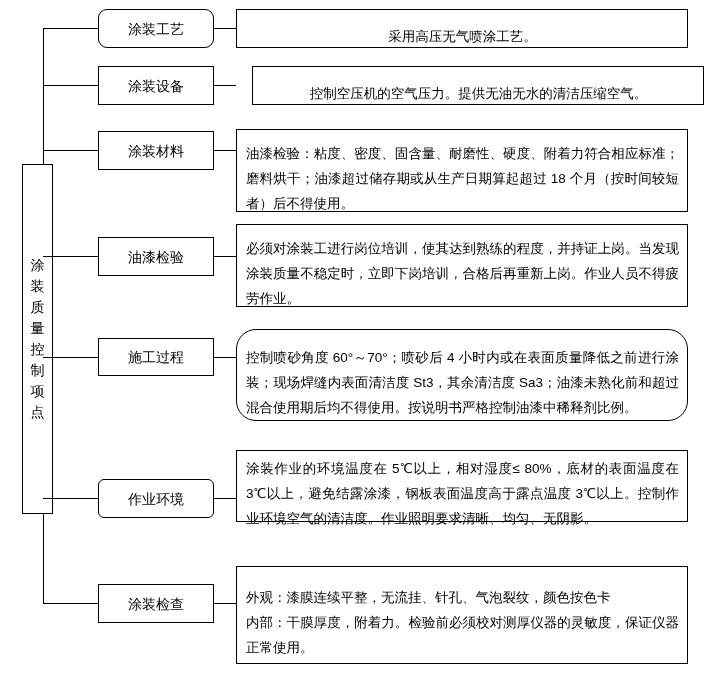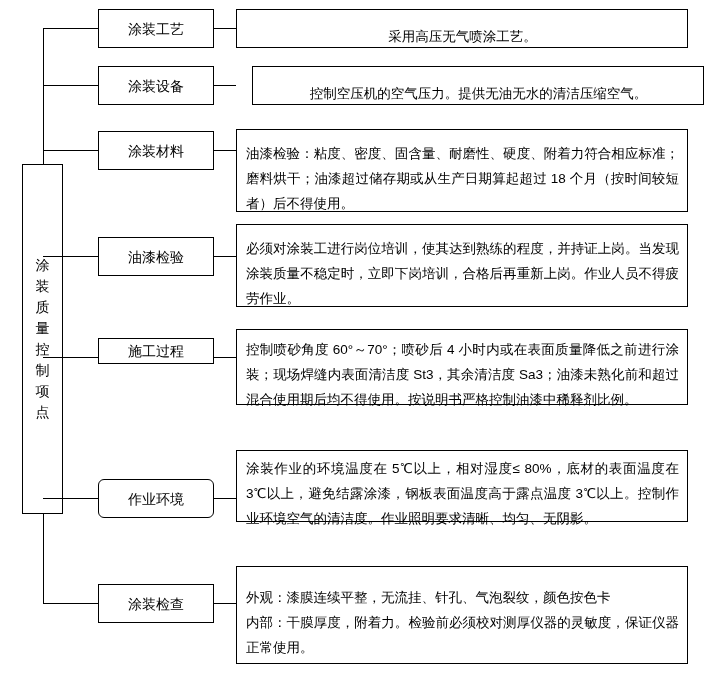--- a/index.html
+++ b/index.html
@@ -63,29 +63,29 @@
     background: #000000;
   }
   .h-line { height: 1px; }
   .v-line { width: 1px; }
 </style>
 </head>
 <body>
 
 <div class="canvas">
 
-  <div class="box root-box" style="left:22px; top:164px; width:41px; height:350px;">
+  <div class="box root-box" style="left:22px; top:164px; width:31px; height:350px;">
     <span>涂装质量控制项点</span>
   </div>
 
   <div class="line v-line" style="left:43px; top:28px; height:136px;"></div>
   <div class="line v-line" style="left:43px; top:514px; height:89px;"></div>
 
   <div class="line h-line" style="left:43px; top:28px; width:55px;"></div>
-  <div class="box label-box" style="left:98px; top:9px; width:116px; height:39px;">
+  <div class="box label-box" style="left:98px; top:9px; width:116px; height:39px;border-radius:9px;">
     <span>涂装工艺</span>
   </div>
   <div class="line h-line" style="left:214px; top:28px; width:22px;"></div>
   <div class="box desc-box" style="left:236px; top:9px; width:452px; height:39px; justify-content:center; text-align:center;">
     <span style="text-align:center;">采用高压无气喷涂工艺。</span>
   </div>
 
   <div class="line h-line" style="left:43px; top:85px; width:55px;"></div>
   <div class="box label-box" style="left:98px; top:66px; width:116px; height:39px;">
     <span>涂装设备</span>
@@ -107,25 +107,25 @@
   <div class="line h-line" style="left:43px; top:256px; width:55px;"></div>
   <div class="box label-box" style="left:98px; top:237px; width:116px; height:39px;">
     <span>油漆检验</span>
   </div>
   <div class="line h-line" style="left:214px; top:256px; width:22px;"></div>
   <div class="box desc-box" style="left:236px; top:224px; width:452px; height:83px;">
     <span>必须对涂装工进行岗位培训，使其达到熟练的程度，并持证上岗。当发现涂装质量不稳定时，立即下岗培训，合格后再重新上岗。作业人员不得疲劳作业。</span>
   </div>
 
   <div class="line h-line" style="left:43px; top:357px; width:55px;"></div>
-  <div class="box label-box" style="left:98px; top:338px; width:116px; height:26px;">
+  <div class="box label-box" style="left:98px; top:338px; width:116px; height:38px;">
     <span>施工过程</span>
   </div>
   <div class="line h-line" style="left:214px; top:357px; width:22px;"></div>
-  <div class="box desc-box" style="left:236px; top:329px; width:452px; height:76px;">
+  <div class="box desc-box" style="left:236px; top:329px; width:452px; height:92px;border-radius:20px;">
     <span>控制喷砂角度 60°～70°；喷砂后 4 小时内或在表面质量降低之前进行涂装；现场焊缝内表面清洁度 St3，其余清洁度 Sa3；油漆未熟化前和超过混合使用期后均不得使用。按说明书严格控制油漆中稀释剂比例。</span>
   </div>
 
   <div class="line h-line" style="left:43px; top:498px; width:55px;"></div>
   <div class="box label-box" style="left:98px; top:479px; width:116px; height:39px;border-radius:6px;">
     <span>作业环境</span>
   </div>
   <div class="line h-line" style="left:214px; top:498px; width:22px;"></div>
   <div class="box desc-box" style="left:236px; top:450px; width:452px; height:72px;">
     <span>涂装作业的环境温度在 5℃以上，相对湿度≤ 80%，底材的表面温度在 3℃以上，避免结露涂漆，钢板表面温度高于露点温度 3℃以上。控制作业环境空气的清洁度。作业照明要求清晰、均匀、无阴影。</span>

